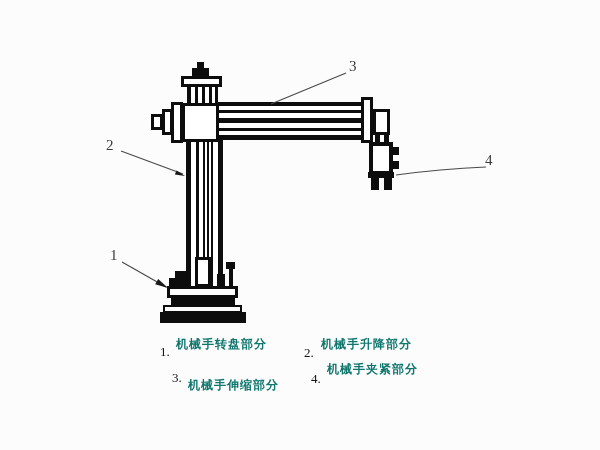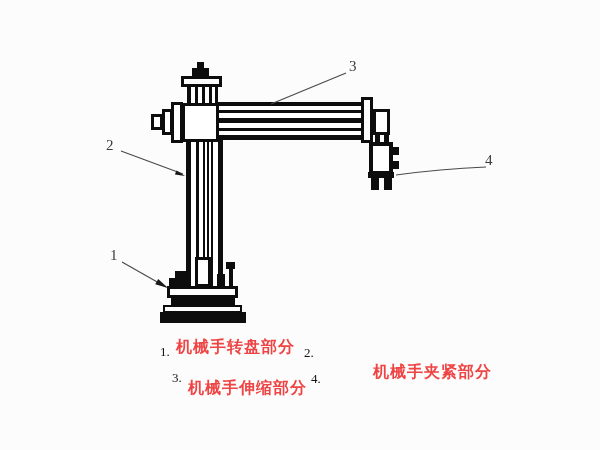--- a/index.html
+++ b/index.html
@@ -23,21 +23,21 @@
     font-size:15px;color:#3a3a3a;line-height:1;
   }
   .leader-svg{position:absolute;left:0;top:0;pointer-events:none;}
   .legend-num{
     position:absolute;
     font-family:"Liberation Serif",serif;
     font-size:13px;color:#141414;line-height:1;
   }
   .legend-text{
     position:absolute;
-    font-size:16px;font-weight:600;color:#ef4444;
+    font-size:12px;font-weight:600;color:#0f766e;
     letter-spacing:1px;line-height:1.1;white-space:nowrap;
   }
 </style>
 </head>
 <body>
 
 <div class="stage">
 
   <div class="part" style="left:186px;top:140px;width:37px;height:148px;
               background:linear-gradient(to right,#0d0d0d 0 5px,#fff 5px 10px,#0d0d0d 10px 13px,#fff 13px 17px,#0d0d0d 17px 19px,#fff 19px 21px,#0d0d0d 21px 23px,#fff 23px 25px,#0d0d0d 25px 27px,#fff 27px 32px,#0d0d0d 32px 37px);"></div>
@@ -91,19 +91,20 @@
   </svg>
 
   <span class="callout" style="left:110px;top:248px;">1</span>
   <span class="callout" style="left:106px;top:138px;">2</span>
   <span class="callout" style="left:349px;top:59px;">3</span>
   <span class="callout" style="left:485px;top:153px;">4</span>
 
   <span class="legend-num" style="left:160px;top:345px;">1.</span>
   <span class="legend-text" style="left:176px;top:338px;">机械手转盘部分</span>
   <span class="legend-num" style="left:304px;top:346px;">2.</span>
+  <span class="legend-text" style="left:321px;top:338px;">机械手升降部分</span>
 
   <span class="legend-num" style="left:172px;top:371px;">3.</span>
   <span class="legend-text" style="left:188px;top:379px;">机械手伸缩部分</span>
   <span class="legend-num" style="left:311px;top:372px;">4.</span>
-  <span class="legend-text" style="left:327px;top:363px;margin-left:46px;">机械手夹紧部分</span>
+  <span class="legend-text" style="left:327px;top:363px;">机械手夹紧部分</span>
 
 </div>
 
 </body></html>

